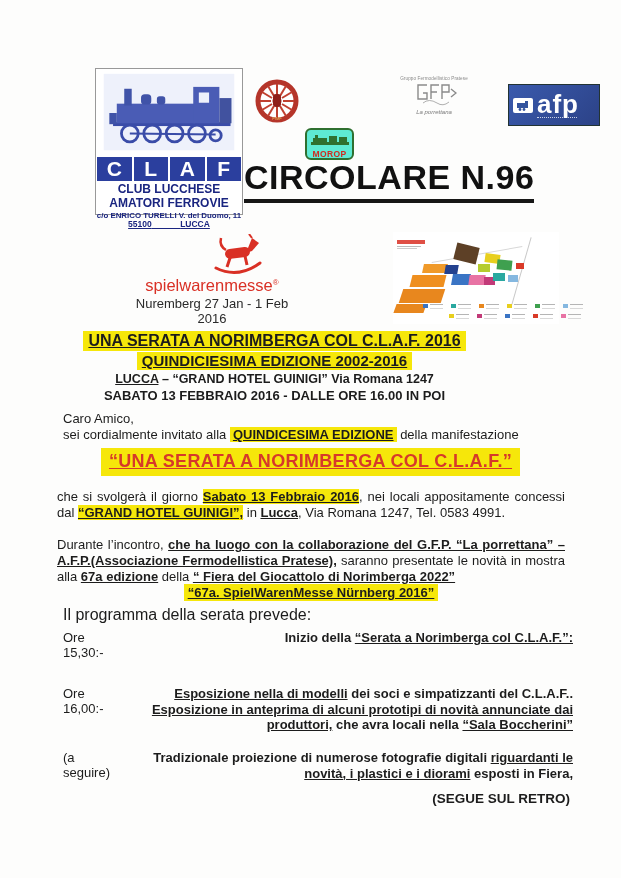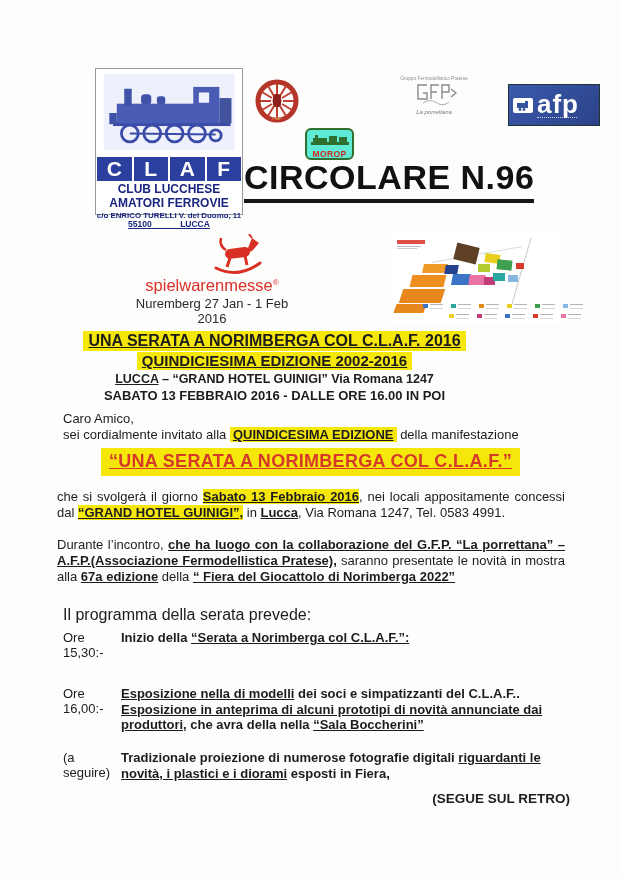--- a/index.html
+++ b/index.html
@@ -96,21 +96,21 @@
   .para1{position:absolute;left:57px;top:489px;width:508px;font-size:13px;line-height:16px;text-align:justify;}
   .para2{position:absolute;left:57px;top:537px;width:508px;font-size:13px;line-height:15.8px;text-align:justify;}
   .p2center{text-align:center;margin-top:1px;}
   .p2center .hl{padding:1px 4px;}
   .para3{position:absolute;left:63px;top:606px;font-size:16px;}
   .sched{position:absolute;left:63px;font-size:13px;display:flex;}
   .sch1{top:630px;}
   .sch2{top:686px;}
   .sch3{top:750px;}
   .time{width:58px;flex:none;}
-  .cont{width:452px;line-height:15.5px;}
+  .cont{width:452px;line-height:15.5px;text-align:right;}
   .footer{position:absolute;right:51px;top:791px;font-size:13.5px;font-weight:bold;}
 </style>
 </head>
 <body>
 
 <div class="page">
 
   <div class="claf-box">
     <div class="loco">
       <svg width="138" height="84" viewBox="0 0 148 88">
@@ -307,36 +307,37 @@
   <div class="redwrap">
     <span class="redtitle">“UNA SERATA A NORIMBERGA COL C.L.A.F.”</span>
   </div>
 
   <div class="para1">
     <span>che si svolgerà il giorno </span><span class="hl b u">Sabato 13 Febbraio 2016</span><span>, nei locali appositamente concessi dal </span><span class="hl b u">“GRAND HOTEL GUINIGI”,</span><span> in </span><span class="b u">Lucca</span><span>, Via Romana 1247, Tel. 0583 4991.</span>
   </div>
 
   <div class="para2">
     <span>Durante l’incontro, </span><span class="b u">che ha luogo con la collaborazione del G.F.P. “La porrettana” – A.F.P.(Associazione Fermodellistica Pratese),</span><span> saranno presentate le novità in mostra alla </span><span class="b u">67a edizione</span><span> della </span><span class="b u">“ Fiera del Giocattolo di Norimberga 2022”</span>
+    <div class="p2center"><span class="hl b u">“67a. SpielWarenMesse Nürnberg 2016”</span></div>
   </div>
 
   <div class="para3">Il programma della serata prevede:</div>
 
   <div class="sched sch1">
     <div class="time">Ore 15,30:-</div>
     <div class="cont">
       <span class="b">Inizio della </span><span class="b u">“Serata a Norimberga col C.L.A.F.”:</span><br>
     </div>
   </div>
 
   <div class="sched sch2">
     <div class="time">Ore 16,00:-</div>
     <div class="cont">
       <span class="b u">Esposizione nella di modelli</span><span class="b"> dei soci e simpatizzanti del C.L.A.F..</span><br>
-      <span class="b u">Esposizione in anteprima di alcuni prototipi di novità annunciate dai produttori,</span><span class="b"> che avra della nella </span><span class="b u">“Sala Boccherini”</span>
+      <span class="b u">Esposizione in anteprima di alcuni prototipi di novità annunciate dai produttori,</span><span class="b"> che avra locali nella </span><span class="b u">“Sala Boccherini”</span>
     </div>
   </div>
 
   <div class="sched sch3">
     <div class="time">(a seguire)</div>
     <div class="cont">
       <span class="b">Tradizionale proiezione di numerose fotografie digitali </span><span class="b u">riguardanti le novità, i plastici e i diorami</span><span class="b"> esposti in Fiera,</span>
     </div>
   </div>
 

